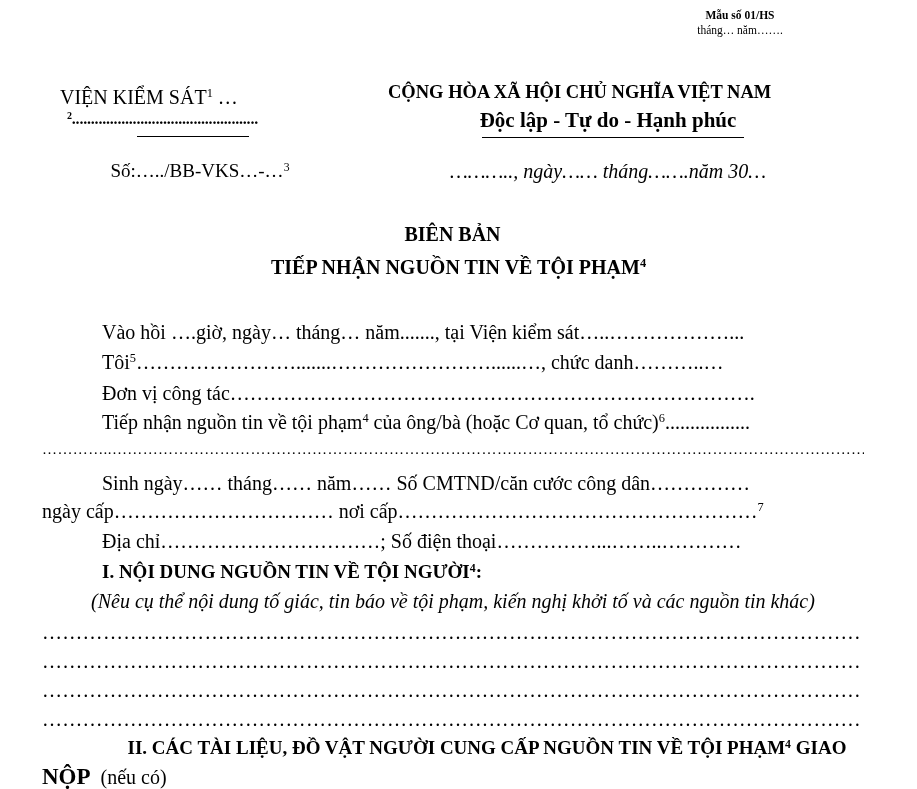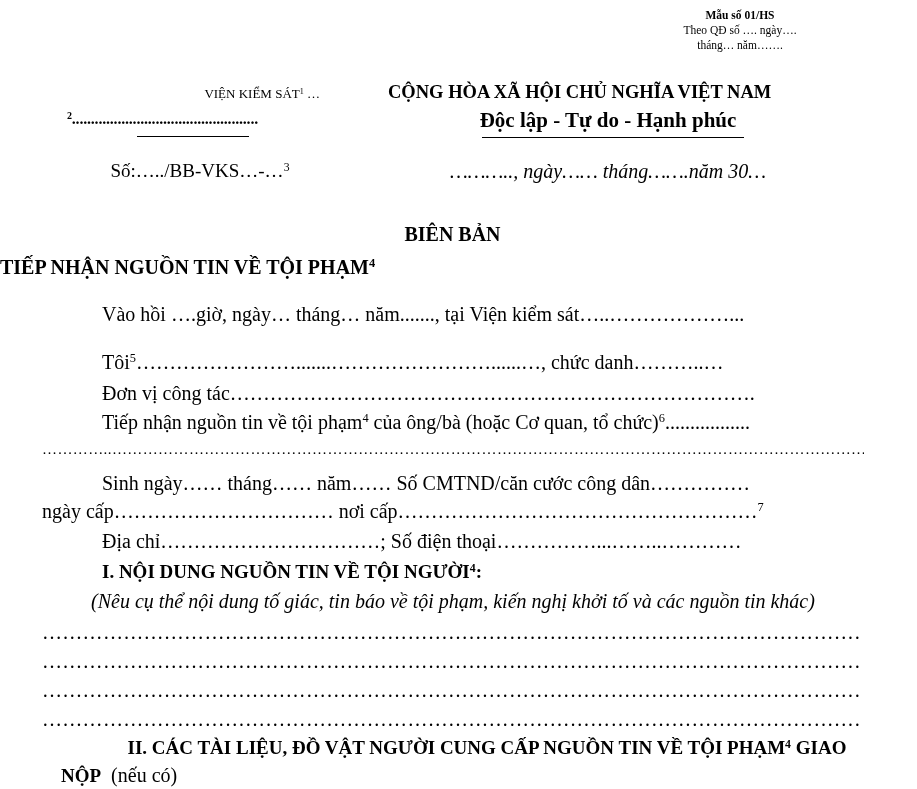--- a/index.html
+++ b/index.html
@@ -23,22 +23,22 @@
     .form-code {
       left: 640px; top: 8px; width: 200px;
       text-align: center;
       font-size: 11.5px;
       line-height: 15px;
     }
 
     
     .agency {
       left: 60px; top: 86px; width: 260px;
-      text-align: right;
-      font-size: 13px;
+      text-align: left;
+      font-size: 20px;
     }
     .unit-line {
       left: 67px; top: 110px; width: 260px;
       font-size: 16px; font-weight: bold;
       letter-spacing: -0.2px;
       overflow: hidden;
     }
     .unit-line sup { font-size: 10px; }
     .left-rule {
       left: 137px; top: 136px; width: 112px; height: 0;
@@ -72,21 +72,21 @@
     }
 
     
     .title1 {
       left: 0; top: 223px; width: 905px;
       text-align: center;
       font-size: 20px; font-weight: bold;
     }
     .title2 {
       left: 0; top: 256px; width: 917px;
-      text-align: left;
+      text-align: center;
       font-size: 20px; font-weight: bold;
     }
 
     
     .line {
       font-size: 20px;
       left: 42px;
       width: 822px;
       overflow: hidden;
     }
@@ -106,41 +106,40 @@
       left: 42px; width: 822px;
       text-align: center;
       font-size: 20px; font-style: italic;
     }
   </style>
 </head>
 <body>
 
 <div class="abs form-code">
   <div class="bold">Mẫu số 01/HS</div>
-  <div>Theo QĐ số …. ngày….</div>
   <div>tháng… năm…….</div>
 </div>
 
 <div class="abs agency"><span>VIỆN KIỂM SÁT</span><sup>1</sup><span> …</span></div>
 
 <div class="abs unit-line"><sup>2</sup><span>.................................................</span></div>
 
 <div class="abs left-rule"></div>
 
 <div class="abs doc-number"><span>Số:…../BB-VKS…-…</span><sup>3</sup></div>
 
 <div class="abs nation">CỘNG HÒA XÃ HỘI CHỦ NGHĨA VIỆT NAM</div>
 <div class="abs motto">Độc lập - Tự do - Hạnh phúc</div>
 <div class="abs right-rule"></div>
 <div class="abs date-line">……….., ngày…… tháng…….năm 30…</div>
 
 <div class="abs title1">BIÊN BẢN</div>
 <div class="abs title2"><span>TIẾP NHẬN NGUỒN TIN VỀ TỘI PHẠM</span><sup>4</sup></div>
 
-<div class="abs line indent" style="top:303px;">Vào hồi ….giờ, ngày… tháng… năm......., tại Viện kiểm sát…..………………...</div>
+<div class="abs line indent" style="top:321px;">Vào hồi ….giờ, ngày… tháng… năm......., tại Viện kiểm sát…..………………...</div>
 
 <div class="abs line indent" style="top:351px;"><span>Tôi</span><sup>5</sup><span>…………………….......……………………......…, chức danh………..…</span></div>
 
 <div class="abs line indent" style="top:382px;">Đơn vị công tác…………………………………………………………………….</div>
 
 <div class="abs line indent" style="top:411px;"><span>Tiếp nhận nguồn tin về tội phạm</span><sup>4</sup><span> của ông/bà (hoặc Cơ quan, tổ chức)</span><sup>6</sup><span>.................</span></div>
 
 <div class="abs line" style="top:441px; font-size:15px; letter-spacing:0.4px;">…………..………………………………………………………………………………………………………………………………….</div>
 
 <div class="abs line indent" style="top:472px;">Sinh ngày…… tháng…… năm…… Số CMTND/căn cước công dân……………</div>
@@ -153,13 +152,13 @@
 
 <div class="abs section-note" style="top:590px;font-style:italic;">(Nêu cụ thể nội dung tố giác, tin báo về tội phạm, kiến nghị khởi tố và các nguồn tin khác)</div>
 
 <div class="abs dotfill" style="top:621px;">……………………………………………………………………………………………………………</div>
 <div class="abs dotfill" style="top:650px;">……………………………………………………………………………………………………………</div>
 <div class="abs dotfill" style="top:679px;">……………………………………………………………………………………………………………</div>
 <div class="abs dotfill" style="top:708px;">……………………………………………………………………………………………………………</div>
 
 <div class="abs line section-head" style="top:737px; padding-left:60px; box-sizing:border-box; width:830px;text-align:center;"><span>II. CÁC TÀI LIỆU, ĐỒ VẬT NGƯỜI CUNG CẤP NGUỒN TIN VỀ TỘI PHẠM</span><sup>4</sup><span> GIAO</span></div>
 
-<div class="abs line" style="top:764px;"><span class="bold" style="font-size:19px;margin-left:19px;">NỘP</span>&nbsp;&nbsp;<span>(nếu có)</span></div>
+<div class="abs line" style="top:764px;"><span class="bold" style="font-size:23px;">NỘP</span>&nbsp;&nbsp;<span>(nếu có)</span></div>
 
 </body></html>

